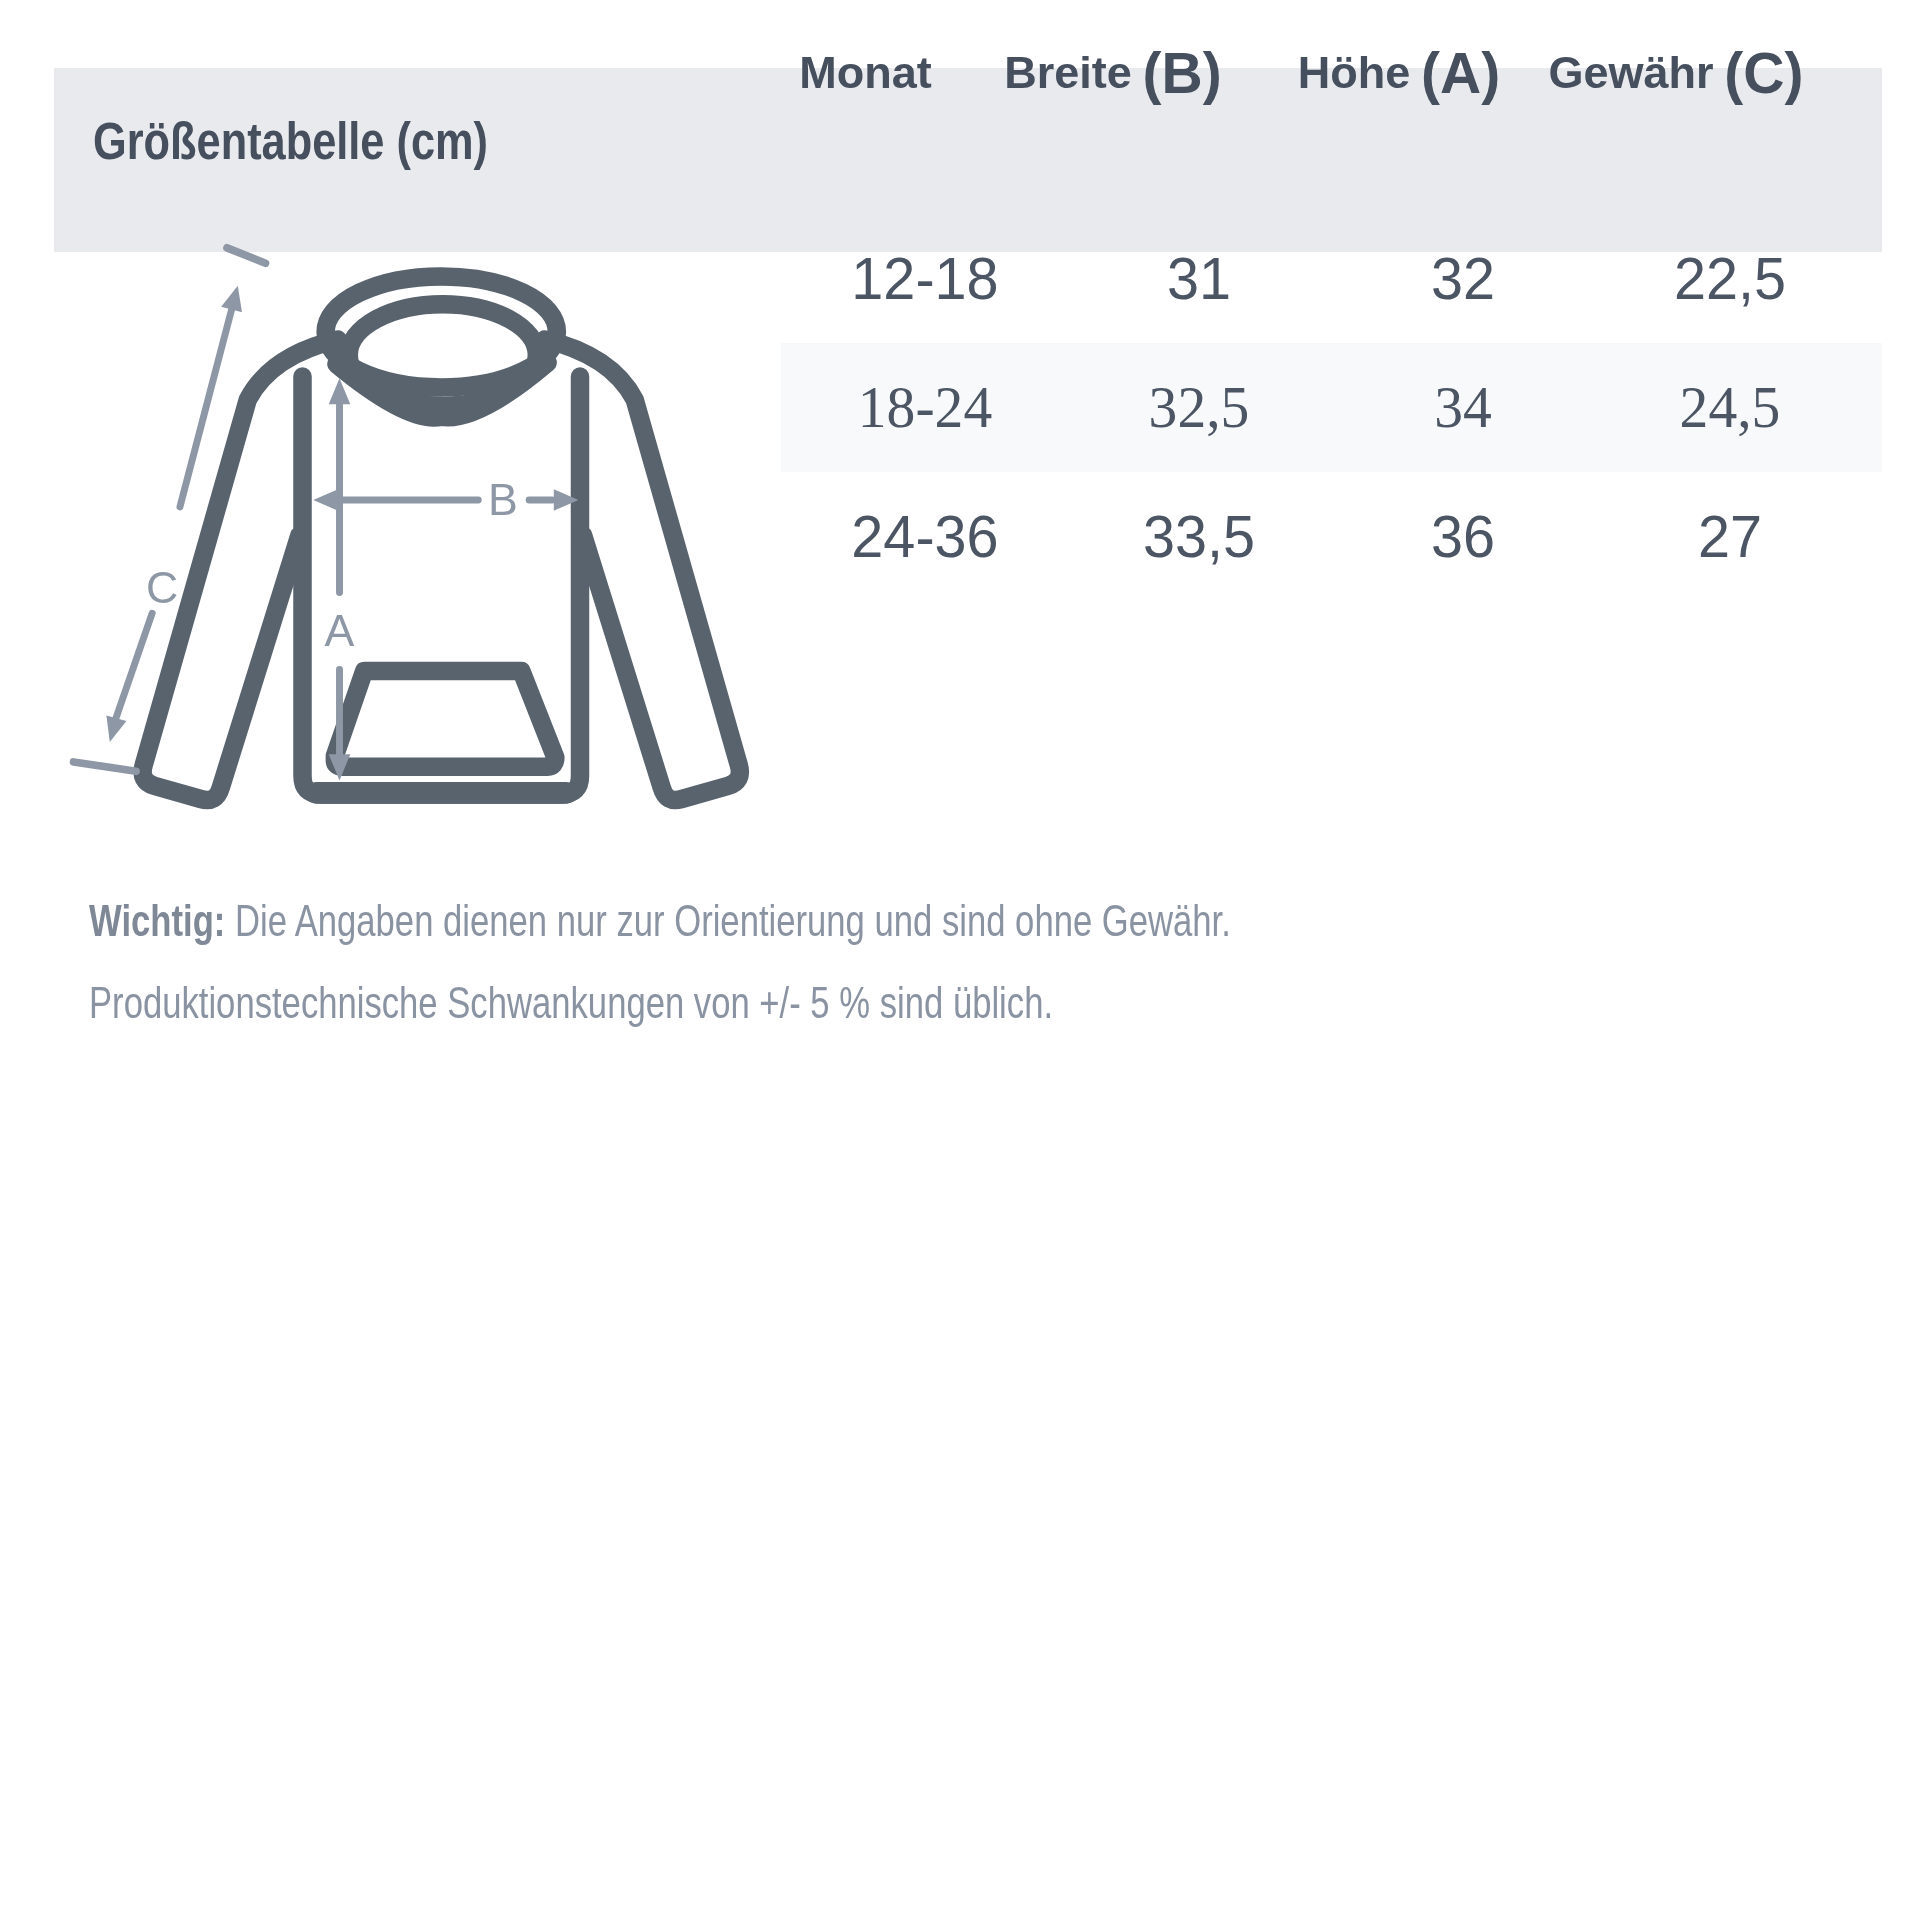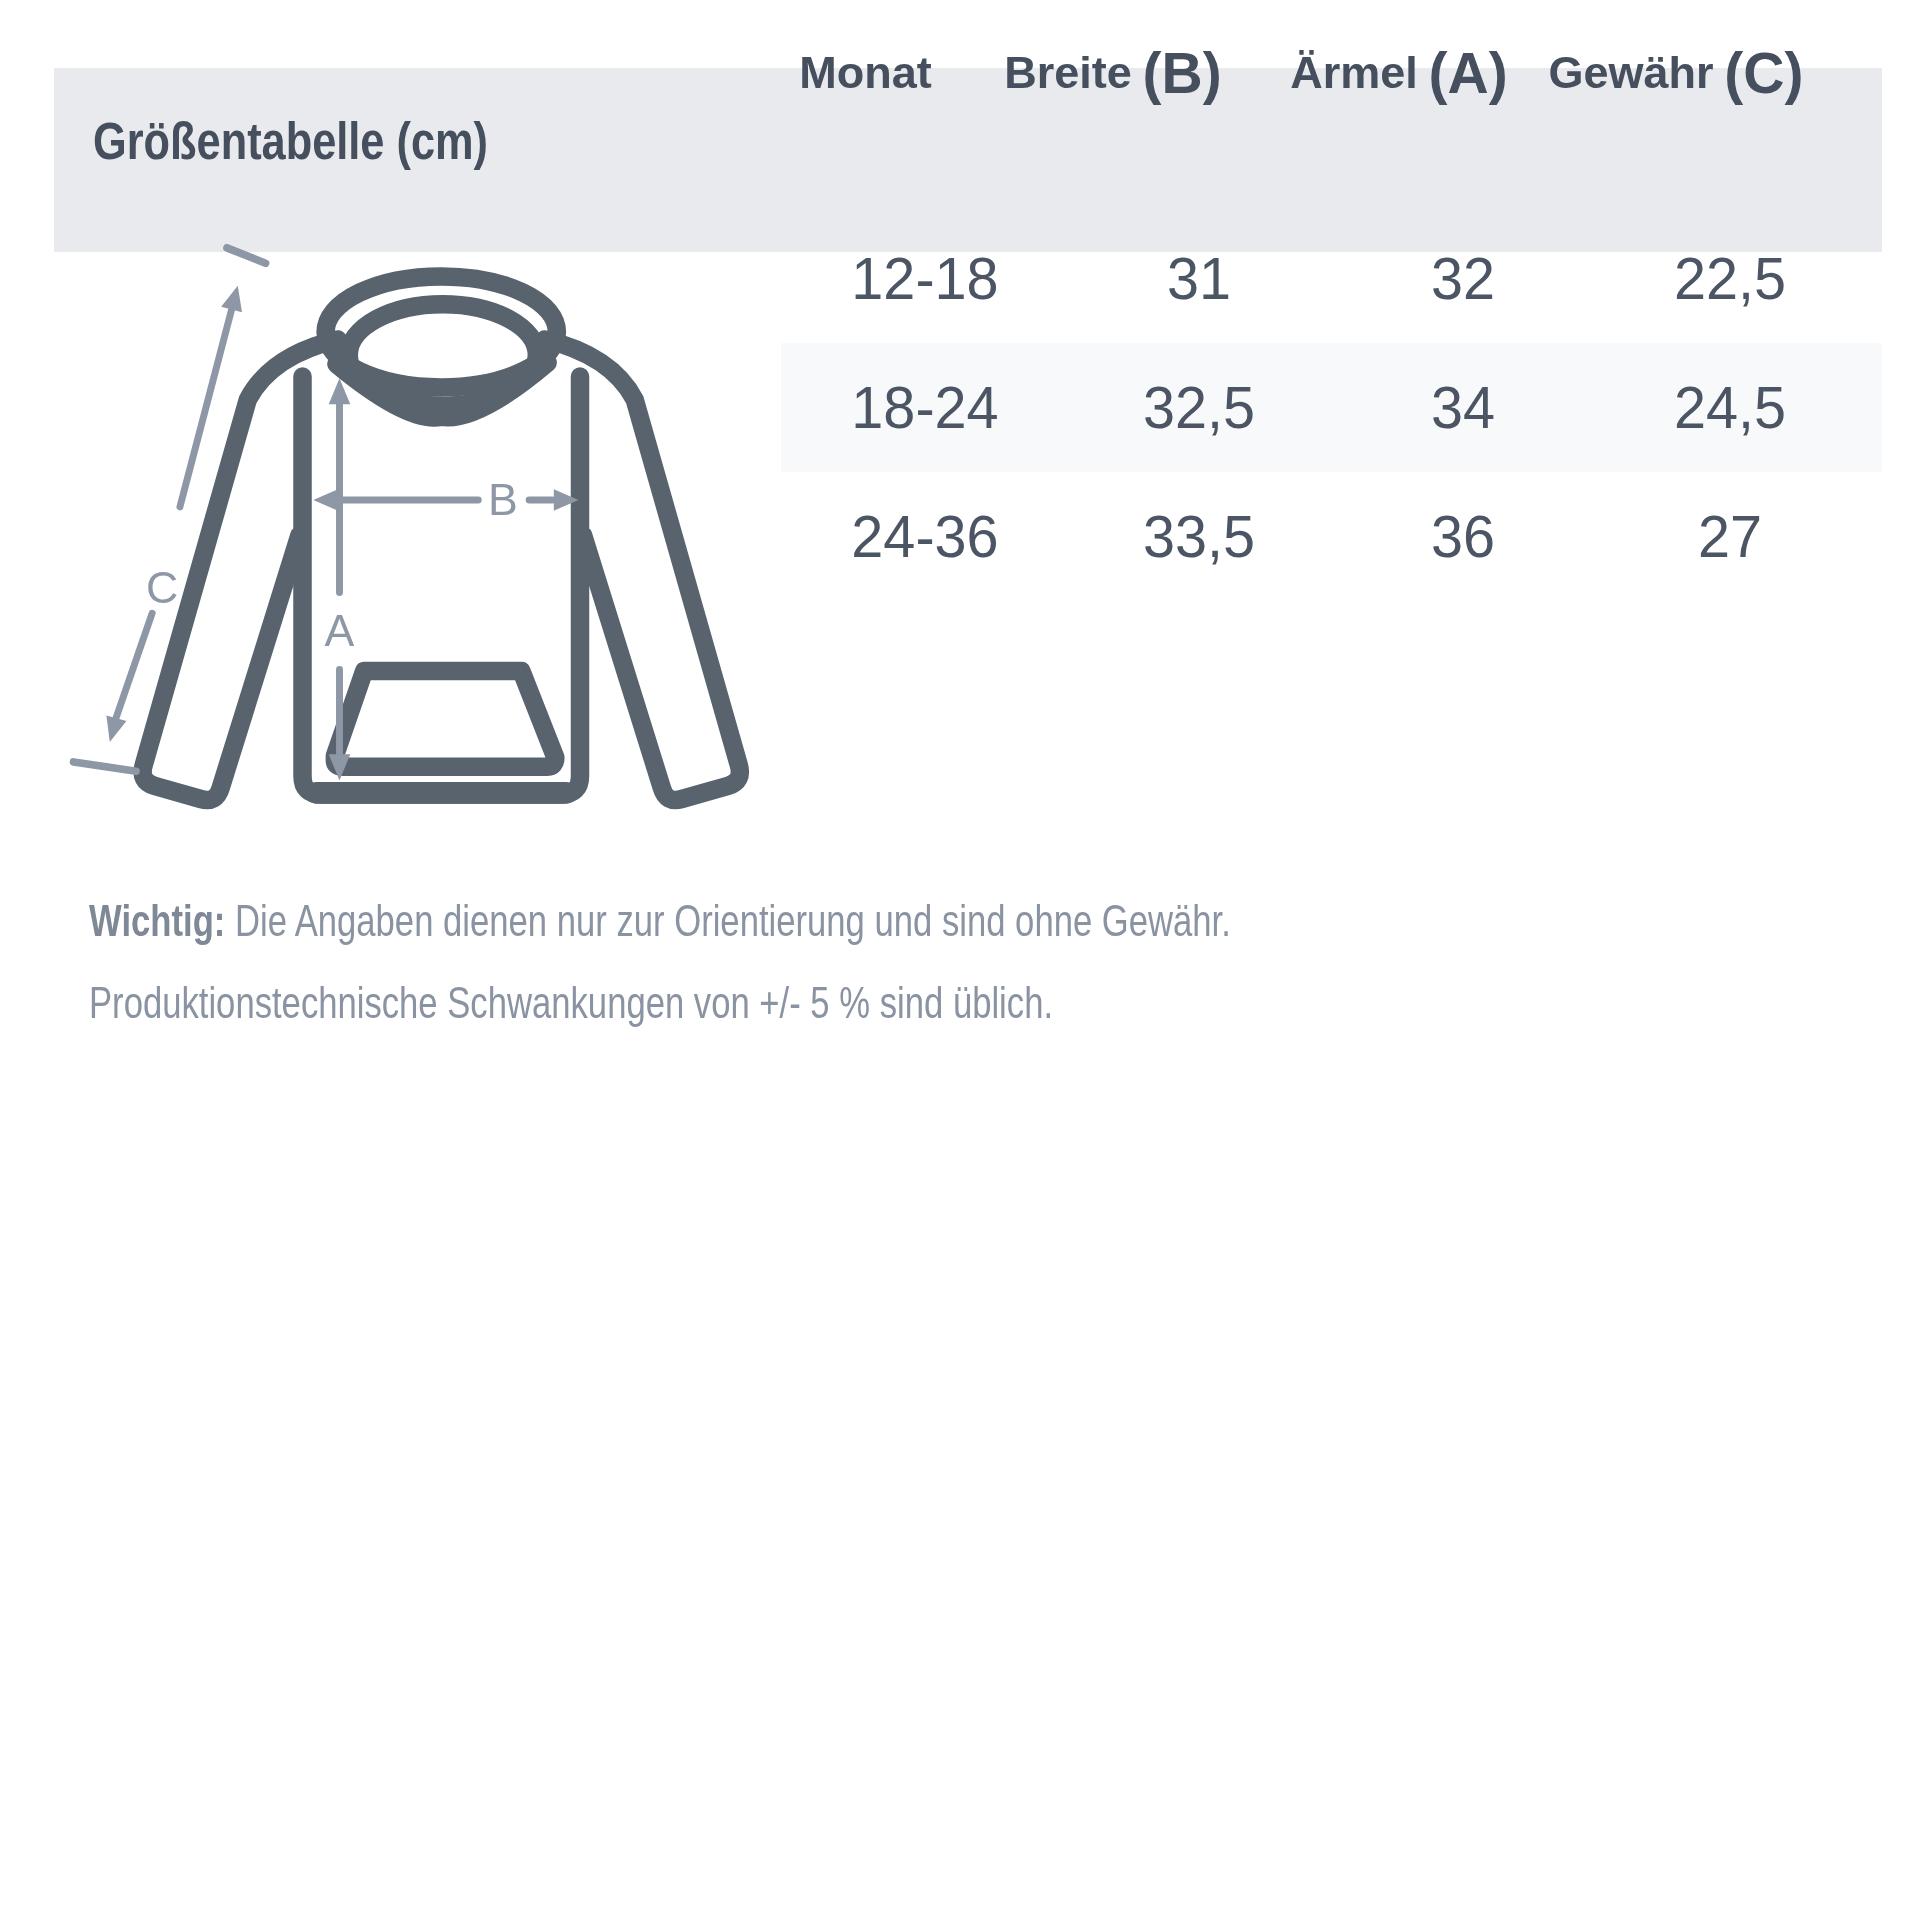--- a/index.html
+++ b/index.html
@@ -20,21 +20,21 @@
   }
   .hcell .hname{font-size:45px;font-weight:700;}
   .hcell .hletter{font-size:57px;font-weight:700;margin-left:10.8px;}
   .hc1{left:871px;} .hc2{left:1113px;} .hc3{left:1399px;} .hc4{left:1676px;}
 
   
   .stripe{position:absolute;left:781px;top:343px;width:1101px;height:129px;background:#f8f9fb;}
 
   
   .trow{position:absolute;left:0;width:1926px;height:129px;}
-  .r0{top:214px;} .r1{top:343px;} .r2{top:472px;}
+  .r0{top:214px;} .r1{top:343px;font-family:Liberation Serif, serif;} .r2{top:472px;}
   .tcell{
     position:absolute;top:0;height:100%;display:flex;align-items:center;justify-content:center;
     transform:translateX(-50%);font-size:60px;font-weight:400;color:#4b5563;white-space:nowrap;
   }
   .tcell .cond{display:inline-block;transform:scaleX(0.96);transform-origin:center center;}
   .cc1{left:925px;} .cc2{left:1199px;} .cc3{left:1463px;} .cc4{left:1730px;}
 
   
   .diagram{position:absolute;left:62px;top:170px;width:740px;height:740px;}
 
@@ -58,21 +58,21 @@
   </div>
   <div class="hcell hc2">
     <span class="hname">Breite</span>
     <span class="hletter">(B)</span>
   </div>
   <div class="hcell hc1">
     <span class="hname">Monat</span>
     <span class="hletter"></span>
   </div>
   <div class="hcell hc3">
-    <span class="hname">Ärmel</span>
+    <span class="hname">Höhe</span>
     <span class="hletter">(A)</span>
   </div>
   <div class="hcell hc4">
     <span class="hname">Gewähr</span>
     <span class="hletter">(C)</span>
   </div>
 
   <div class="stripe"></div>
 
   <div class="trow r0">

